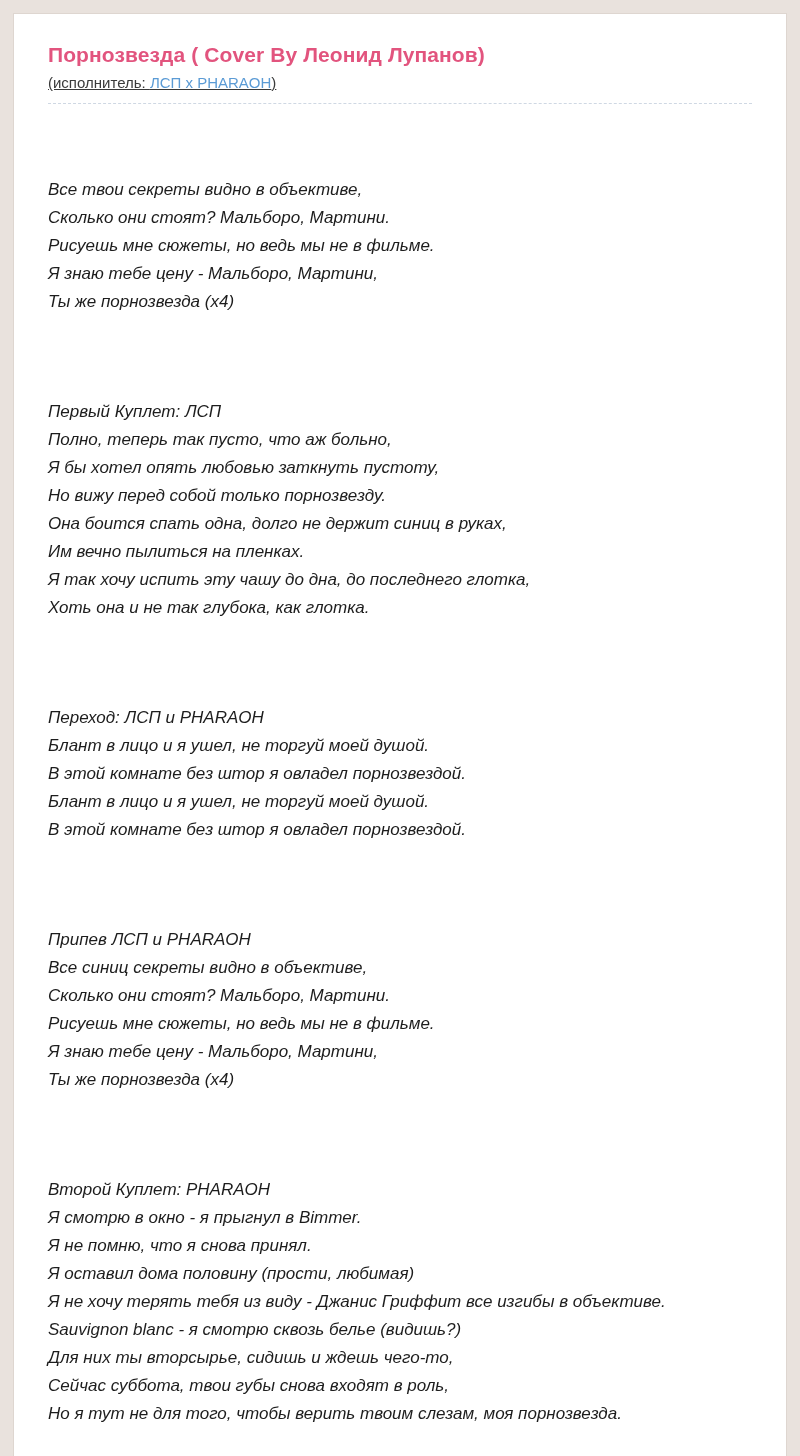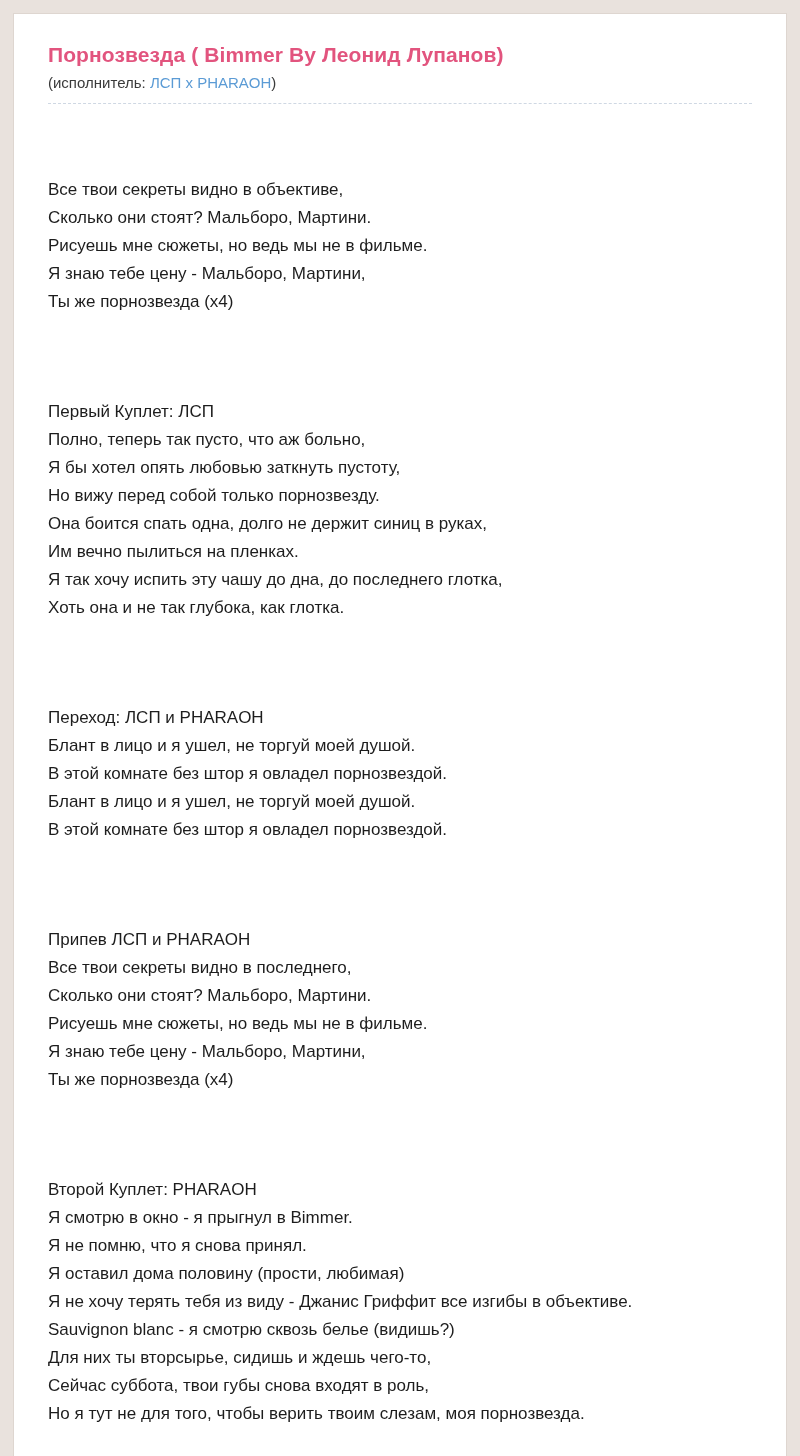--- a/index.html
+++ b/index.html
@@ -33,47 +33,49 @@
     line-height: 1.25;
     margin: 0 0 6px 0;
     letter-spacing: 0.1px;
   }
   .artist-line {
     font-size: 15px;
     color: #3a3a3a;
     padding-bottom: 12px;
     border-bottom: 1px dashed #cfd8e3;
     margin-bottom: 16px;
+    text-decoration: underline;
   }
   .artist-link {
     color: #5b9bd5;
     text-decoration: none;
   }
   .lyrics {
     font-size: 17px;
     line-height: 28px;
     color: #1d1d1d;
     white-space: pre-wrap;
     word-wrap: break-word;
   }
   .lyrics-block {
     margin: 0 0 26px 0;
     white-space: pre-wrap;
+    font-style: italic;
   }
   .lyrics-block:last-child {
     margin-bottom: 2px;
   }
 </style>
 </head>
 <body>
 
 <div class="page-frame">
   <div class="sheet">
 
-    <h1 class="song-title">Порнозвезда ( Bimmer By Леонид Лупанов)</h1>
+    <h1 class="song-title">Порнозвезда ( Cover By Леонид Лупанов)</h1>
 
     <div class="artist-line">
       <span>(исполнитель: </span><a class="artist-link" href="#">ЛСП х PHARAOH</a><span>)</span>
     </div>
 
     <div class="lyrics">
       <div class="lyrics-block">Все твои секреты видно в объективе,
 Сколько они стоят? Мальборо, Мартини.
 Рисуешь мне сюжеты, но ведь мы не в фильме.
 Я знаю тебе цену - Мальборо, Мартини,
@@ -85,21 +87,21 @@
 Она боится спать одна, долго не держит синиц в руках,
 Им вечно пылиться на пленках.
 Я так хочу испить эту чашу до дна, до последнего глотка,
 Хоть она и не так глубока, как глотка.</div>
       <div class="lyrics-block">Переход: ЛСП и PHARAOH
 Блант в лицо и я ушел, не торгуй моей душой.
 В этой комнате без штор я овладел порнозвездой.
 Блант в лицо и я ушел, не торгуй моей душой.
 В этой комнате без штор я овладел порнозвездой.</div>
       <div class="lyrics-block">Припев ЛСП и PHARAOH
-Все твои секреты видно в последнего,
+Все синиц секреты видно в объективе,
 Сколько они стоят? Мальборо, Мартини.
 Рисуешь мне сюжеты, но ведь мы не в фильме.
 Я знаю тебе цену - Мальборо, Мартини,
 Ты же порнозвезда (х4)</div>
       <div class="lyrics-block">Второй Куплет: PHARAOH
 Я смотрю в окно - я прыгнул в Bimmer.
 Я не помню, что я снова принял.
 Я оставил дома половину (прости, любимая)
 Я не хочу терять тебя из виду - Джанис Гриффит все изгибы в объективе.
 Sauvignon blanc - я смотрю сквозь белье (видишь?)

